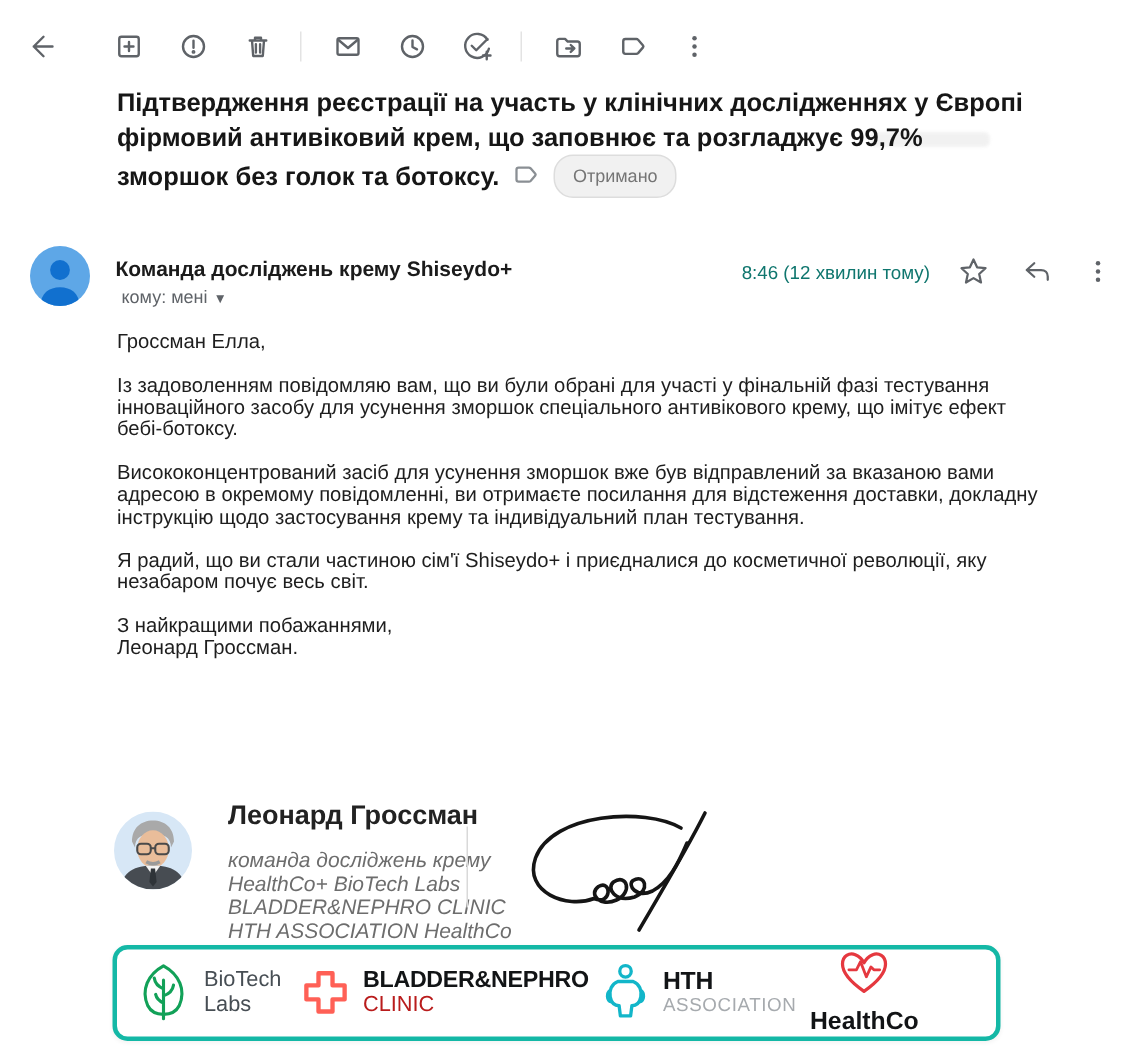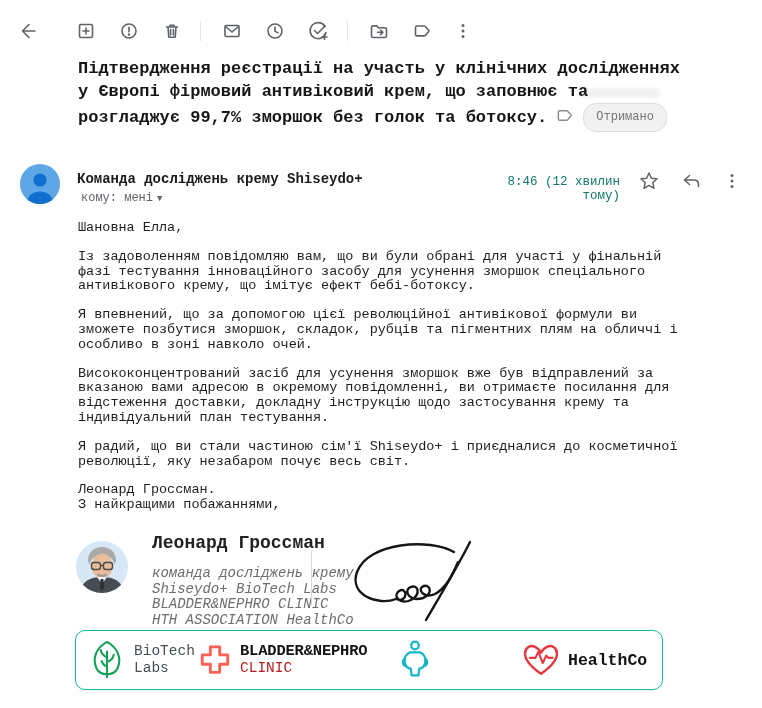--- a/index.html
+++ b/index.html
@@ -1,17 +1,17 @@
 <!DOCTYPE html>
 <html><head>
 <meta charset="utf-8">
 <style>
   html,body{margin:0;padding:0;background:#fff;}
   .screen{position:relative;width:762px;height:708px;background:#fff;overflow:hidden;
-          font-family:Liberation Mono, monospace;color:#1f1f1f;}
+          font-family:Liberation Sans, sans-serif;color:#1f1f1f;}
   
   .tb-btn{position:absolute;top:20px;width:22px;height:22px;display:flex;align-items:center;justify-content:center;cursor:pointer;}
   .tb-btn svg{stroke:#5f6368;fill:none;stroke-width:1.6;stroke-linecap:round;stroke-linejoin:round;}
   .tb-divider{position:absolute;top:21px;width:1px;height:20px;background:#e3e3e3;}
   
   .subject{position:absolute;left:78px;top:57px;width:605px;font-size:17px;font-weight:700;
            line-height:23px;color:#161616;}
   .chip{display:inline-block;background:#f1f1f1;border:1px solid #ddd;border-radius:13px;
         padding:2px 12px;font-size:12px;font-weight:400;color:#757575;margin-left:9px;vertical-align:2px;}
   .label-ic{display:inline-block;vertical-align:-3px;margin-left:8px;}
@@ -31,23 +31,23 @@
   .mailbody .closing{margin:0;}
   
   .sig-photo{position:absolute;left:76px;top:541px;width:52px;height:52px;}
   .sig-name{position:absolute;left:152px;top:533px;font-size:18px;font-weight:700;color:#222;}
   .sig-lines{position:absolute;left:152px;top:566px;font-size:14px;font-style:italic;
              color:#6d6d6d;line-height:15.5px;}
   .sig-divider{position:absolute;left:311px;top:551px;width:1px;height:54px;background:#d9d9d9;}
   .sig-scribble{position:absolute;left:338px;top:536px;}
   
   .logo-card{position:absolute;left:75px;top:630px;width:586px;height:58px;background:#fff;
-             border:1px solid #14b8a6;border-radius:10px;box-shadow:0 1px 3px rgba(0,0,0,.05);}
+             border:3px solid #14b8a6;border-radius:10px;box-shadow:0 1px 3px rgba(0,0,0,.05);}
   .logo-group{position:absolute;top:0;height:58px;display:flex;align-items:center;gap:8px;}
-  .lg1{left:12px;} .lg2{left:122px;} .lg3{left:322px;} .lg4{left:446px;}
+  .lg1{left:12px;} .lg2{left:122px;} .lg3{left:322px;} .lg4{left:462px;flex-direction:column;}
   .lg-text{display:flex;flex-direction:column;justify-content:center;}
   .lt-plain{font-size:14.5px;color:#474e54;line-height:17px;}
   .lt-bold{font-size:15.5px;font-weight:700;color:#121416;line-height:17px;letter-spacing:-.2px;}
   .lt-sub{font-size:14.5px;color:#b91c1c;line-height:17px;}
   .lt-gray{font-size:12.5px;color:#a6aaae;line-height:15px;letter-spacing:.4px;}
   .lt-big{font-size:16.5px;font-weight:700;color:#121416;}
 </style>
 </head>
 <body>
 
@@ -152,27 +152,26 @@
   </div>
   <div class="meta-ic" style="left:722px;">
     <svg width="20" height="20" viewBox="0 0 20 20">
       <circle cx="10" cy="4.5" r="1.5" fill="#5f6368" stroke="none"></circle>
       <circle cx="10" cy="10" r="1.5" fill="#5f6368" stroke="none"></circle>
       <circle cx="10" cy="15.5" r="1.5" fill="#5f6368" stroke="none"></circle>
     </svg>
   </div>
 
   <div class="mailbody">
-    <p>Шановна Елла,</p>
+    <p>Гроссман Елла,</p>
     <p>Із задоволенням повідомляю вам, що ви були обрані для участі у фінальній фазі тестування інноваційного засобу для усунення зморшок спеціального антивікового крему, що імітує ефект бебі-ботоксу.</p>
-    <p>Я впевнений, що за допомогою цієї революційної антивікової формули ви зможете позбутися зморшок, складок, рубців та пігментних плям на обличчі і особливо в зоні навколо очей.</p>
     <p>Висококонцентрований засіб для усунення зморшок вже був відправлений за вказаною вами адресою в окремому повідомленні, ви отримаєте посилання для відстеження доставки, докладну інструкцію щодо застосування крему та індивідуальний план тестування.</p>
     <p>Я радий, що ви стали частиною сім'ї Shiseydo+ і приєдналися до косметичної революції, яку незабаром почує весь світ.</p>
+    <p class="closing">З найкращими побажаннями,</p>
     <p class="closing">Леонард Гроссман.</p>
-    <p class="closing">З найкращими побажаннями,</p>
   </div>
 
   <div class="sig-photo">
     <svg width="52" height="52" viewBox="0 0 52 52">
       <defs>
           <clipPath id="phclip">
             <circle cx="26" cy="26" r="26"></circle>
           </clipPath>
         </defs>
       <circle cx="26" cy="26" r="26" fill="#d7e7f6"></circle>
@@ -185,21 +184,21 @@
         <rect x="15.5" y="21.5" width="9" height="7" rx="2.5" fill="none" stroke="#4a4a4a" stroke-width="1.4"></rect>
         <rect x="27.5" y="21.5" width="9" height="7" rx="2.5" fill="none" stroke="#4a4a4a" stroke-width="1.4"></rect>
         <path d="M24.5,24.5 h3" stroke="#4a4a4a" stroke-width="1.3"></path>
         <path d="M21.5,33.5 c3,1.8 6,1.8 9,0" fill="none" stroke="#9a9a9a" stroke-width="2.2"></path>
       </g>
     </svg>
   </div>
   <div class="sig-name">Леонард Гроссман</div>
   <div class="sig-lines">
     <div>команда досліджень крему</div>
-    <div>Shiseydo+ BioTech Labs</div>
+    <div>HealthCo+ BioTech Labs</div>
     <div>BLADDER&amp;NEPHRO CLINIC</div>
     <div>HTH ASSOCIATION HealthCo</div>
   </div>
   <div class="sig-divider"></div>
   <div class="sig-scribble">
     <svg width="148" height="88" viewBox="0 0 148 88" fill="none" stroke="#151515" stroke-width="2.4" stroke-linecap="round">
       <path d="M116,16 C92,2 30,6 19,36 C11,59 40,70 58,63"></path>
       <path d="M58,63 C70,68 70,50 61,55 C54,60 62,69 73,64 C84,59 80,46 71,52 C66,56 72,66 85,62 C96,58 92,46 84,51 C80,54 86,63 97,58 C108,52 114,40 120,26"></path>
       <path d="M132,6 C120,30 102,60 88,84"></path>
     </svg>
@@ -227,20 +226,24 @@
         <span class="lt-sub">CLINIC</span>
       </div>
     </div>
 
     <div class="logo-group lg3">
       <svg width="34" height="42" viewBox="0 0 40 48" fill="none" stroke="#12b6c9" stroke-width="2.6" stroke-linecap="round" stroke-linejoin="round">
         <circle cx="20" cy="7" r="4.5"></circle>
         <path d="M14,15 h12 c5,2 7,7 6,12 c-1,5-4,7-7,7 l-1,8 h-8 l-1-8 c-3,0-6-2-7-7 c-1-5 1-10 6-12 z"></path>
         <path d="M8,22 c-3,2-3,8 1,9 M32,22 c3,2 3,8 -1,9"></path>
       </svg>
+      <div class="lg-text">
+        <span class="lt-bold" style="font-size:16.5px;">HTH</span>
+        <span class="lt-gray">ASSOCIATION</span>
+      </div>
     </div>
 
     <div class="logo-group lg4">
       <svg width="38" height="36" viewBox="0 0 44 40" fill="none" stroke="#e5383f" stroke-width="2.8" stroke-linecap="round" stroke-linejoin="round">
         <path d="M22,36 C10.5,28 3.5,20.5 3.5,12.5 C3.5,5.5 9.5,2.5 14.5,4.5 C18,6 21,9.5 22,11.5 C23,9.5 26,6 29.5,4.5 C34.5,2.5 40.5,5.5 40.5,12.5 C40.5,20.5 33.5,28 22,36 z"></path>
         <path d="M9,17.5 h6.5 l3.5-7 5,13 4-8.5 2.5,2.5 h5" stroke-width="2.4"></path>
       </svg>
       <div class="lg-text">
         <span class="lt-big">HealthCo</span>
       </div>

